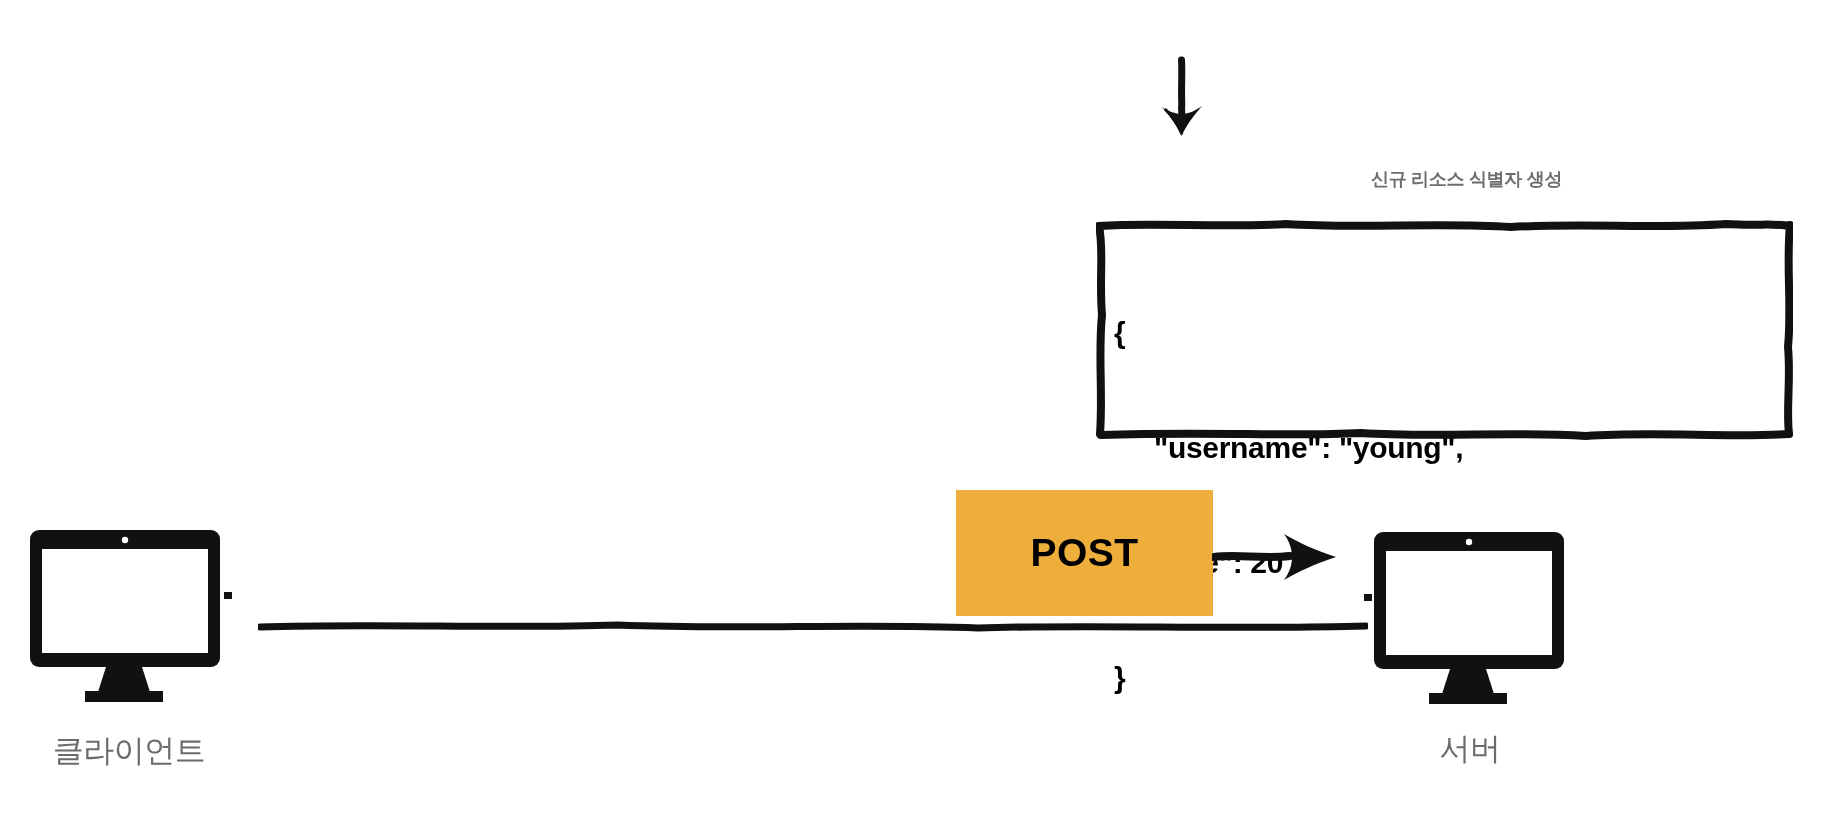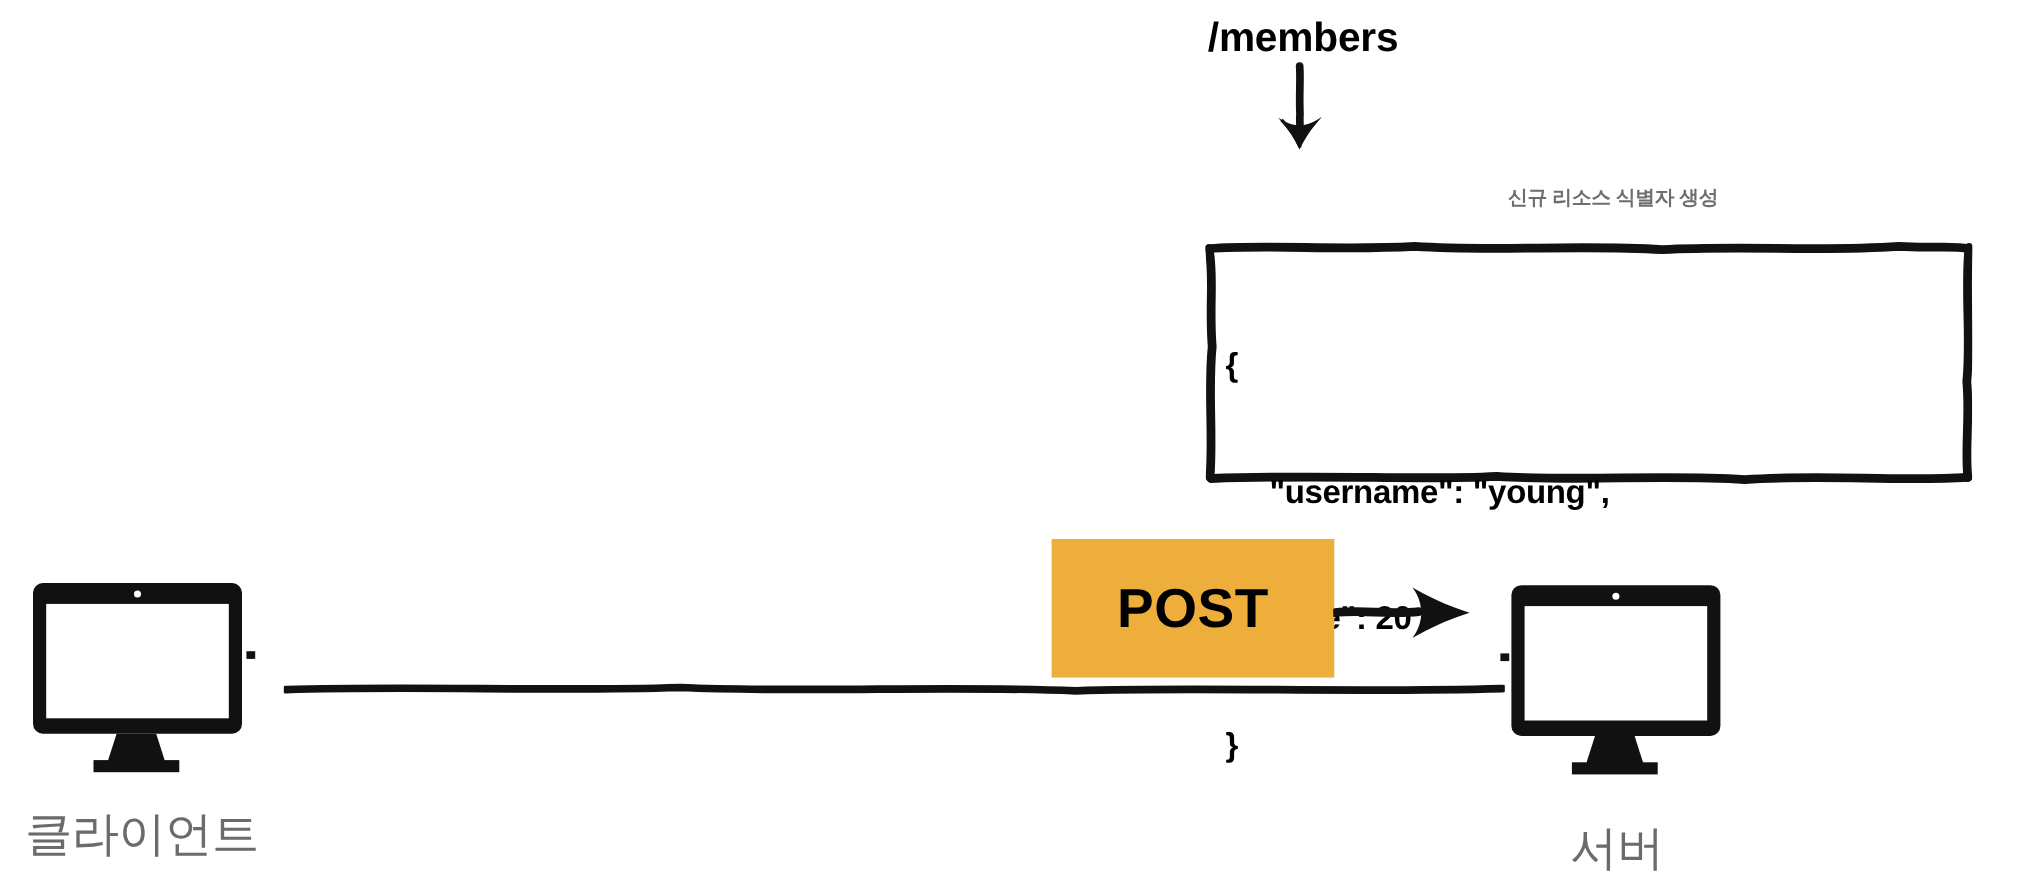--- a/index.html
+++ b/index.html
@@ -91,21 +91,21 @@
     position: absolute;
     left: 956px;
     top: 490px;
     width: 257px;
     height: 126px;
     display: flex;
     align-items: center;
     justify-content: center;
   }
   #method-badge-label {
-    font-size: 50px;
+    font-size: 39px;
     font-weight: bold;
     color: #000000;
     letter-spacing: 0.5px;
   }
 
   
   #request-arrow {
     position: absolute;
     left: 1212px;
     top: 527px;
@@ -130,34 +130,33 @@
     align-items: center;
   }
   #client-node { left: 18px;  top: 528px; width: 244px; }
   #server-node { left: 1348px; top: 530px; width: 244px; }
 
   .monitor-icon { display: block; }
   #client-node .monitor-icon { width: 225px; height: 176px; }
   #server-node .monitor-icon { width: 225px; height: 176px; }
 
   .node-label {
-    font-size: 43px;
+    font-size: 31px;
     color: #6b6b6b;
     white-space: nowrap;
     letter-spacing: -0.5px;
   }
   #client-node .node-label { margin-top: 26px; margin-right: 22px; }
-  #server-node .node-label { margin-top: 36px; }
+  #server-node .node-label { margin-top: 22px; }
 </style>
 </head>
 <body>
 
 <div id="canvas">
 
-  <div class="path-label" id="path-collection">/members</div>
 
   <div id="down-arrow">
     <svg viewBox="0 0 70 92" width="70" height="92" aria-hidden="true">
       <path d="M33.5 8 C34.4 20, 33.0 34, 33.8 52 C33.2 58, 34.2 62, 33.6 66" stroke="#111" stroke-width="7" fill="none" stroke-linecap="round"></path>
       <path d="M14 55 C20 62, 27 70, 33.5 84 C40 70, 48 61, 54 54
                C47 59, 40 62, 33.5 62 C27 62, 20 59, 14 55 Z" fill="#111"></path>
       <path d="M17 57 C24 64, 30 72, 34 82" stroke="#111" stroke-width="3" fill="none"></path>
     </svg>
   </div>
 

